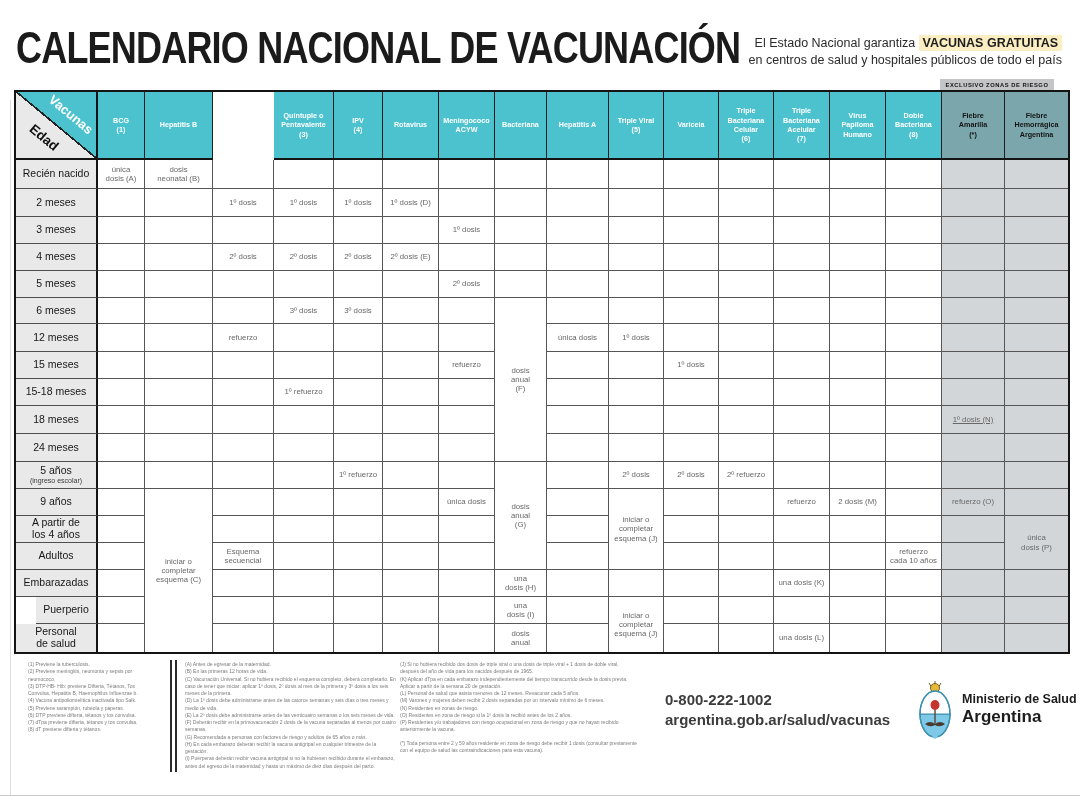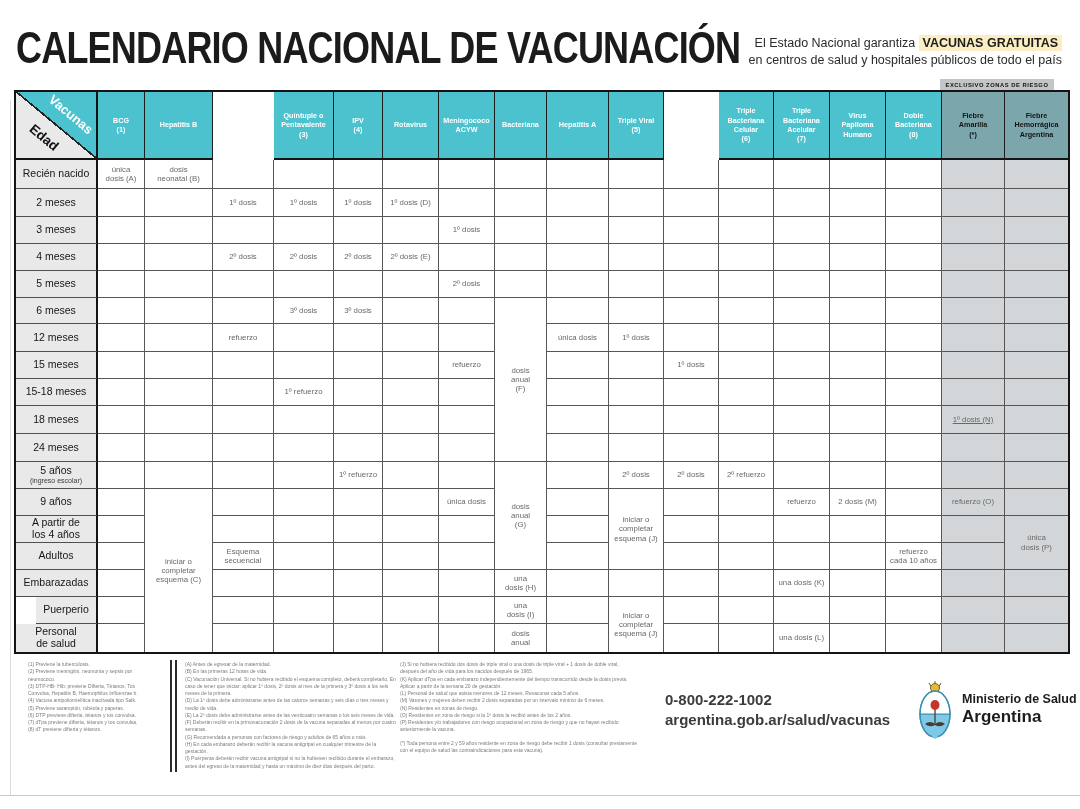--- a/index.html
+++ b/index.html
@@ -78,20 +78,21 @@
 (3)</div>
     <div class="hcell" style="grid-area: 1 / 6;">IPV
 (4)</div>
     <div class="hcell" style="grid-area: 1 / 8;">Meningococo
 ACYW</div>
     <div class="hcell" style="grid-area: 1 / 7;">Rotavirus</div>
     <div class="hcell" style="grid-area: 1 / 9;">Bacteriana</div>
     <div class="hcell" style="grid-area: 1 / 10;">Hepatitis A</div>
     <div class="hcell" style="grid-area: 1 / 11;">Triple Viral
 (5)</div>
+    <div class="hcell" style="grid-area: 1 / 12;">Varicela</div>
     <div class="hcell" style="grid-area: 1 / 13;">Triple
 Bacteriana
 Celular
 (6)</div>
     <div class="hcell" style="grid-area: 1 / 14;">Triple
 Bacteriana
 Acelular
 (7)</div>
     <div class="hcell" style="grid-area: 1 / 15;">Virus
 Papiloma

